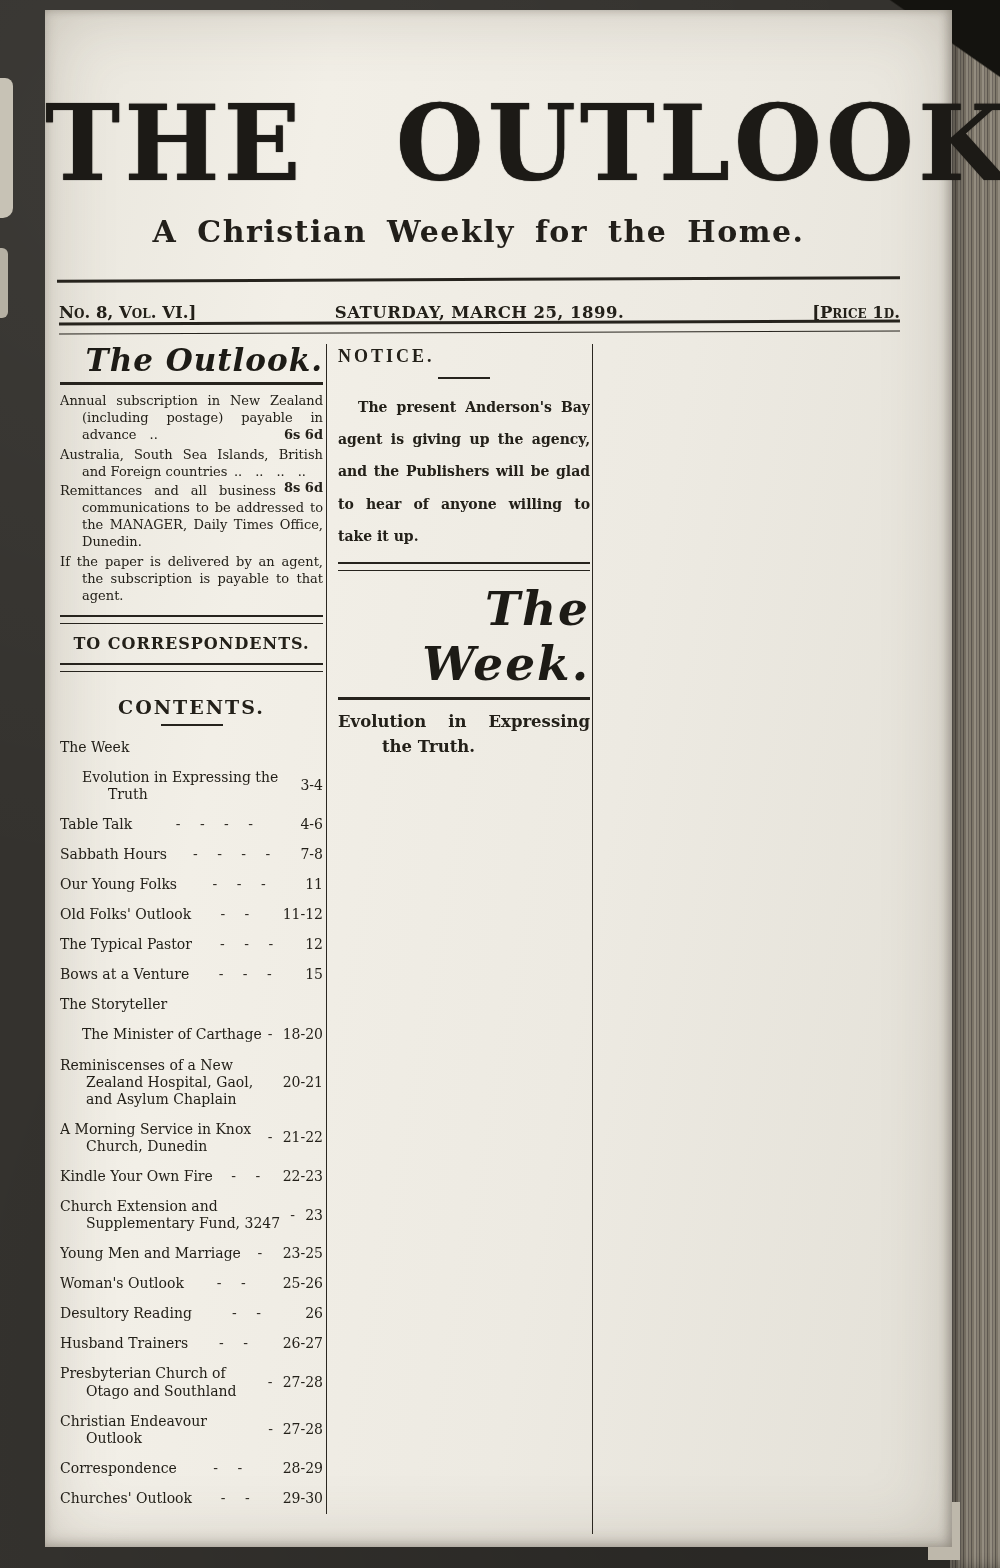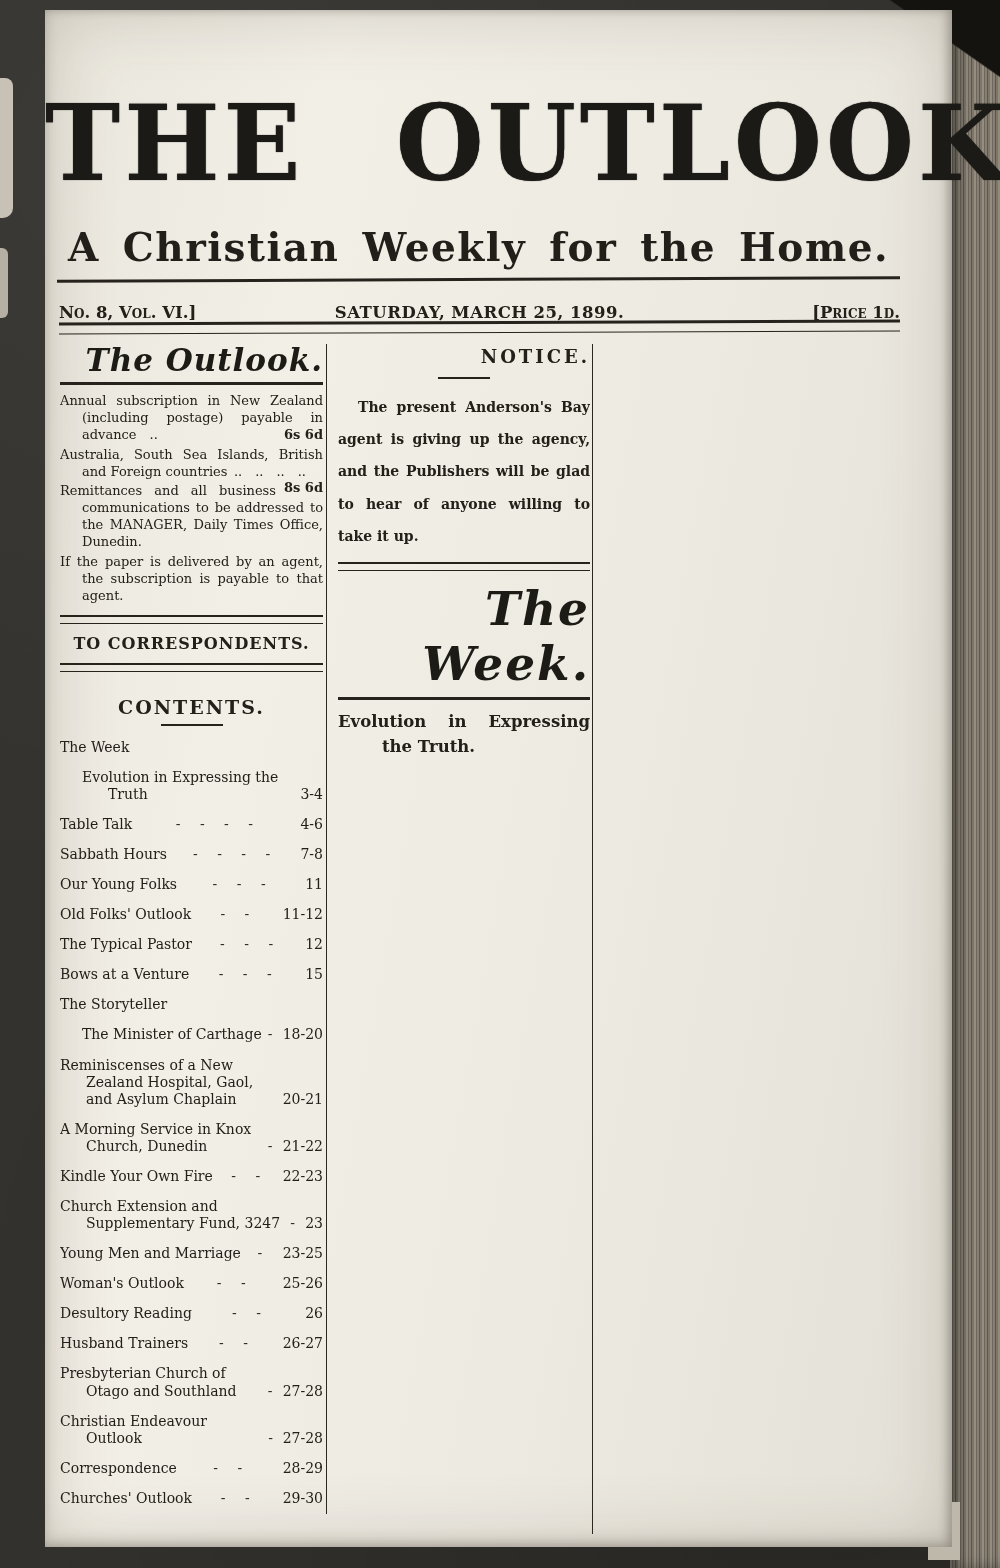--- a/index.html
+++ b/index.html
@@ -20,22 +20,22 @@
   .corner-dark{position:absolute;right:0;top:0;width:150px;height:95px;
     background:linear-gradient(215deg,#14130f 38%,transparent 39%);}
   .bottom-piece{position:absolute;left:928px;top:1502px;width:32px;height:58px;background:#beb8ab;}
   
   .paper{position:absolute;left:45px;top:10px;width:907px;height:1537px;
     background:linear-gradient(100deg,#e9e6dd,#f2efe7 25%,#edeae2 60%,#e3e0d7);
     box-shadow:inset 0 0 70px rgba(80,70,50,.22),inset -4px 0 10px rgba(60,55,45,.28),inset 0 -6px 14px rgba(70,62,48,.18);}
   .masthead-title{position:absolute;top:74px;left:0;right:40px;margin:0;text-align:center;
     font-size:101px;font-weight:bold;letter-spacing:4px;word-spacing:52px;color:#1c1a16;
     transform:scaleY(1.04);text-shadow:0 0 1px #1c1a16;white-space:nowrap;}
-  .masthead-subtitle{position:absolute;top:214px;left:0;right:40px;margin:0;text-align:center;
-    font-size:39px;font-weight:bold;letter-spacing:1.5px;word-spacing:8px;color:#221f1a;}
+  .masthead-subtitle{position:absolute;top:204px;left:0;right:40px;margin:0;text-align:center;
+    font-size:30px;font-weight:bold;letter-spacing:1.5px;word-spacing:8px;color:#221f1a;}
   .masthead-rule{position:absolute;top:268px;left:12px;right:52px;height:3px;background:#26231d;transform:rotate(-.25deg);}
   .dateline{position:absolute;top:293px;left:14px;right:52px;display:grid;grid-template-columns:1fr auto 1fr;
     font-weight:bold;font-size:16.5px;}
   .dateline .issue{text-align:left;font-variant:small-caps;}
   .dateline .date{text-align:center;letter-spacing:.5px;}
   .dateline .price{text-align:right;font-variant:small-caps;}
   .dateline-rule{position:absolute;top:311px;left:14px;right:52px;height:8px;
     border-top:3px solid #26231d;border-bottom:1px solid #26231d;transform:rotate(-.2deg);}
   
   .col{position:absolute;top:330px;overflow:hidden;}
@@ -50,27 +50,27 @@
   .rule-dbl{height:6px;border-top:2px solid #26231d;border-bottom:1px solid #26231d;margin:10px 0;}
   .short-rule{width:62px;height:2px;background:#26231d;margin:6px auto 10px;}
   
   .gothic{font-weight:bold;font-style:italic;text-align:right;letter-spacing:1px;color:#1d1b16;}
   .outlook-h{font-size:31px;margin:2px 0 4px;}
   .sub-line{font-size:13px;line-height:1.3;text-align:justify;margin:3px 0;padding-left:22px;text-indent:-22px;}
   .amt{float:right;padding-left:8px;text-indent:0;font-weight:bold;}
   .corr-h{text-align:center;font-weight:bold;font-size:16px;letter-spacing:1px;margin:8px 0 7px;}
   .corr-p{font-size:13px;line-height:1.3;text-align:justify;margin:6px 0;padding-left:24px;text-indent:-24px;}
   .contents-h{text-align:center;font-weight:bold;font-size:19px;letter-spacing:2px;margin:24px 0 2px;}
-  .toc-row{display:flex;align-items:flex-end;font-size:14px;line-height:1.22;margin:13px 0;}
+  .toc-row{display:flex;align-items:center;font-size:14px;line-height:1.22;margin:13px 0;}
   .toc-row.ind{margin-left:22px;}
   .toc-label{padding-left:26px;text-indent:-26px;}
   .toc-leader{flex:1;text-align:center;word-spacing:15px;white-space:nowrap;overflow:hidden;min-width:6px;padding:0 5px;color:#322e27;}
   .toc-pages{white-space:nowrap;margin-left:4px;}
   
-  .notice-h{text-align:right;font-weight:bold;font-size:18px;letter-spacing:3px;margin:6px 0 0;}
+  .notice-h{text-align:left;font-weight:bold;font-size:18px;letter-spacing:3px;margin:6px 0 0;font-family:Liberation Serif, serif;}
   .notice-dash{width:52px;height:2px;background:#26231d;margin:10px auto 12px;}
   .notice-body{font-weight:bold;font-size:14px;line-height:2.3;text-align:justify;text-indent:20px;margin:0 0 6px;}
   .week-h{font-size:47px;margin:8px 0 6px;letter-spacing:2px;}
   .article-title{font-weight:bold;font-size:16.5px;line-height:1.5;padding-left:44px;text-indent:-44px;
     text-align:justify;margin:10px 0 10px;}
   .body-p{text-align:justify;margin:0 0 10px;}
   .col-mid .body-p{font-size:13.8px;line-height:1.255;text-indent:22px;}
   .col-right .body-p{font-size:13.6px;line-height:1.235;text-indent:22px;margin-bottom:11px;}
   .body-p.noind{text-indent:0;}
 </style>

